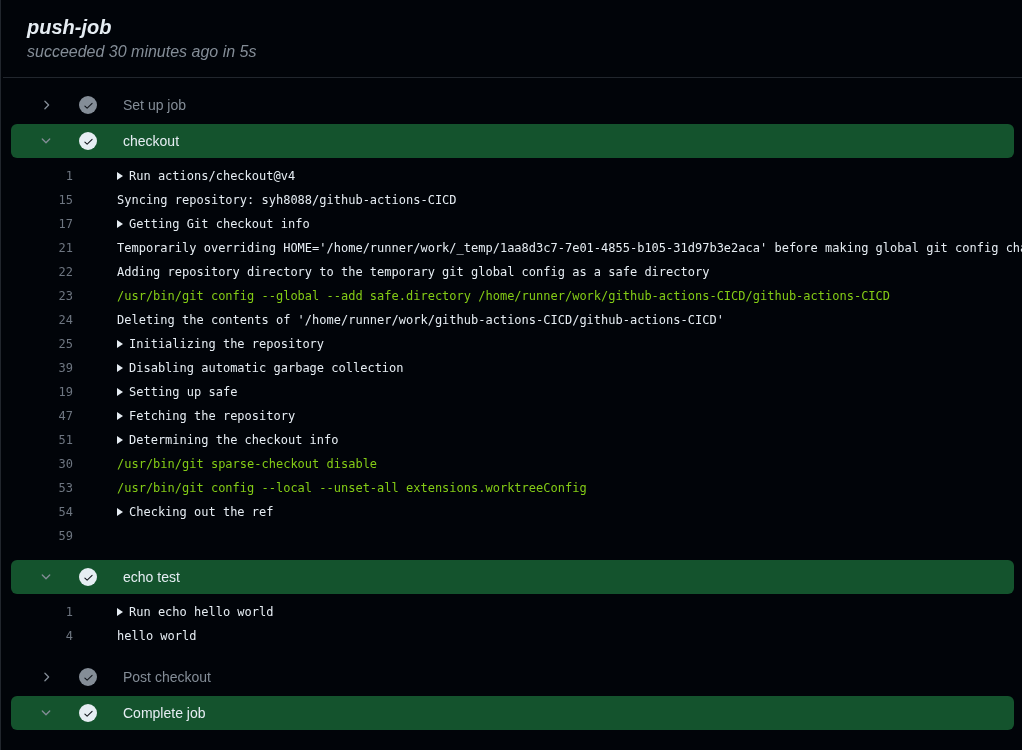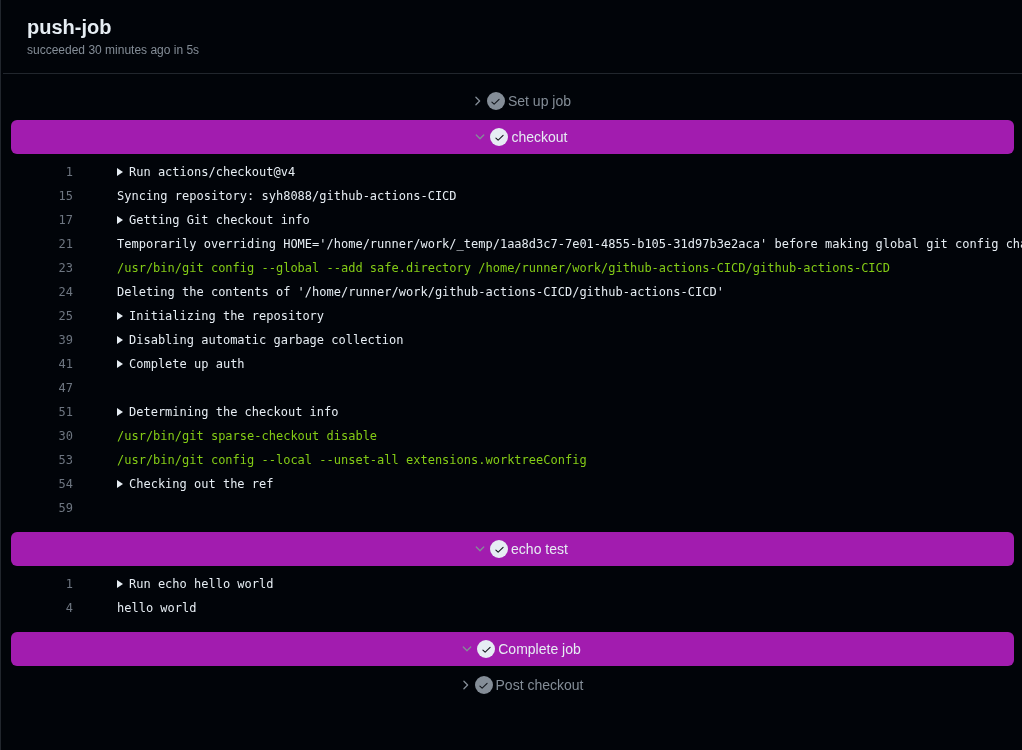--- a/index.html
+++ b/index.html
@@ -10,49 +10,49 @@
     font-size: 14px;
     width: 1022px;
     height: 750px;
     overflow: hidden;
     border-left: 1px solid #21262d;
     padding-left: 2px;
   }
   .header {
     padding: 16px 24px 16px 24px;
     border-bottom: 1px solid #21262d;
+    font-style: italic;
   }
   .job-title {
     font-size: 20px;
     font-weight: 600;
     color: #e6edf3;
     margin-bottom: 4px;
   }
   .job-status-line {
-    font-size: 12px;
+    font-size: 16px;
     color: #848d97;
   }
   .steps {
     padding: 8px 0;
   }
   .step {
     margin: 0;
   }
   .step-header {
     display: flex;
     align-items: center;
     padding: 8px 12px 8px 28px;
-    gap: 3px;
+    gap: 26px;
     cursor: pointer;
     border-radius: 6px;
     margin: 2px 8px;
-    justify-content: center;
   }
   .step-header.expanded {
-    background: #a21caf;
+    background: #14532d;
   }
   .step-header.collapsed {
     background: transparent;
   }
   .chevron {
     width: 14px;
     height: 14px;
     display: inline-flex;
     align-items: center;
     justify-content: center;
@@ -173,41 +173,46 @@
         </div>
         <div class="log-line">
           <span class="ln">17</span>
           <span class="log-text"><span class="fold-caret"></span><span>Getting Git checkout info</span></span>
         </div>
         <div class="log-line">
           <span class="ln">21</span>
           <span class="log-text"><span>Temporarily overriding HOME='/home/runner/work/_temp/1aa8d3c7-7e01-4855-b105-31d97b3e2aca' before making global git config changes</span></span>
         </div>
         <div class="log-line">
+          <span class="ln">22</span>
+          <span class="log-text"><span>Adding repository directory to the temporary git global config as a safe directory</span></span>
+        </div>
+        <div class="log-line">
           <span class="ln">23</span>
           <span class="log-text cmd"><span>/usr/bin/git config --global --add safe.directory /home/runner/work/github-actions-CICD/github-actions-CICD</span></span>
         </div>
         <div class="log-line">
           <span class="ln">24</span>
           <span class="log-text"><span>Deleting the contents of '/home/runner/work/github-actions-CICD/github-actions-CICD'</span></span>
         </div>
         <div class="log-line">
           <span class="ln">25</span>
           <span class="log-text"><span class="fold-caret"></span><span>Initializing the repository</span></span>
         </div>
         <div class="log-line">
           <span class="ln">39</span>
           <span class="log-text"><span class="fold-caret"></span><span>Disabling automatic garbage collection</span></span>
         </div>
         <div class="log-line">
-          <span class="ln">41</span>
-          <span class="log-text"><span class="fold-caret"></span><span>Complete up auth</span></span>
+          <span class="ln">19</span>
+          <span class="log-text"><span class="fold-caret"></span><span>Setting up safe</span></span>
         </div>
         <div class="log-line">
           <span class="ln">47</span>
+          <span class="log-text"><span class="fold-caret"></span><span>Fetching the repository</span></span>
         </div>
         <div class="log-line">
           <span class="ln">51</span>
           <span class="log-text"><span class="fold-caret"></span><span>Determining the checkout info</span></span>
         </div>
         <div class="log-line">
           <span class="ln">30</span>
           <span class="log-text cmd"><span>/usr/bin/git sparse-checkout disable</span></span>
         </div>
         <div class="log-line">
@@ -242,42 +247,42 @@
           <span class="ln">1</span>
           <span class="log-text"><span class="fold-caret"></span><span>Run echo hello world</span></span>
         </div>
         <div class="log-line">
           <span class="ln">4</span>
           <span class="log-text"><span>hello world</span></span>
         </div>
       </div>
     </div>
     <div class="step">
+      <div class="step-header collapsed">
+        <span class="chevron">
+          <svg viewBox="0 0 16 16" width="14" height="14" fill="currentColor">
+            <path d="M6.22 3.22a.75.75 0 0 1 1.06 0l4.25 4.25a.75.75 0 0 1 0 1.06l-4.25 4.25a.75.75 0 0 1-1.06-1.06L9.94 8 6.22 4.28a.75.75 0 0 1 0-1.06Z"></path>
+          </svg>
+        </span>
+        <span class="check-circle">
+          <svg viewBox="0 0 16 16" fill="#0d1117">
+            <path d="M13.78 4.22a.75.75 0 0 1 0 1.06l-7.25 7.25a.75.75 0 0 1-1.06 0L2.22 9.28a.75.75 0 1 1 1.06-1.06L6 10.94l6.72-6.72a.75.75 0 0 1 1.06 0Z"></path>
+          </svg>
+        </span>
+        <span class="step-name">Post checkout</span>
+      </div>
+    </div>
+    <div class="step">
       <div class="step-header expanded">
         <span class="chevron">
           <svg viewBox="0 0 16 16" width="14" height="14" fill="currentColor">
             <path d="M12.78 5.22a.749.749 0 0 1 0 1.06l-4.25 4.25a.749.749 0 0 1-1.06 0L3.22 6.28a.749.749 0 1 1 1.06-1.06L8 8.94l3.72-3.72a.749.749 0 0 1 1.06 0Z"></path>
           </svg>
         </span>
         <span class="check-circle">
           <svg viewBox="0 0 16 16" fill="#0d1117">
             <path d="M13.78 4.22a.75.75 0 0 1 0 1.06l-7.25 7.25a.75.75 0 0 1-1.06 0L2.22 9.28a.75.75 0 1 1 1.06-1.06L6 10.94l6.72-6.72a.75.75 0 0 1 1.06 0Z"></path>
           </svg>
         </span>
         <span class="step-name">Complete job</span>
-      </div>
-    </div>
-    <div class="step">
-      <div class="step-header collapsed">
-        <span class="chevron">
-          <svg viewBox="0 0 16 16" width="14" height="14" fill="currentColor">
-            <path d="M6.22 3.22a.75.75 0 0 1 1.06 0l4.25 4.25a.75.75 0 0 1 0 1.06l-4.25 4.25a.75.75 0 0 1-1.06-1.06L9.94 8 6.22 4.28a.75.75 0 0 1 0-1.06Z"></path>
-          </svg>
-        </span>
-        <span class="check-circle">
-          <svg viewBox="0 0 16 16" fill="#0d1117">
-            <path d="M13.78 4.22a.75.75 0 0 1 0 1.06l-7.25 7.25a.75.75 0 0 1-1.06 0L2.22 9.28a.75.75 0 1 1 1.06-1.06L6 10.94l6.72-6.72a.75.75 0 0 1 1.06 0Z"></path>
-          </svg>
-        </span>
-        <span class="step-name">Post checkout</span>
       </div>
     </div>
   </div>
 
 </body></html>

